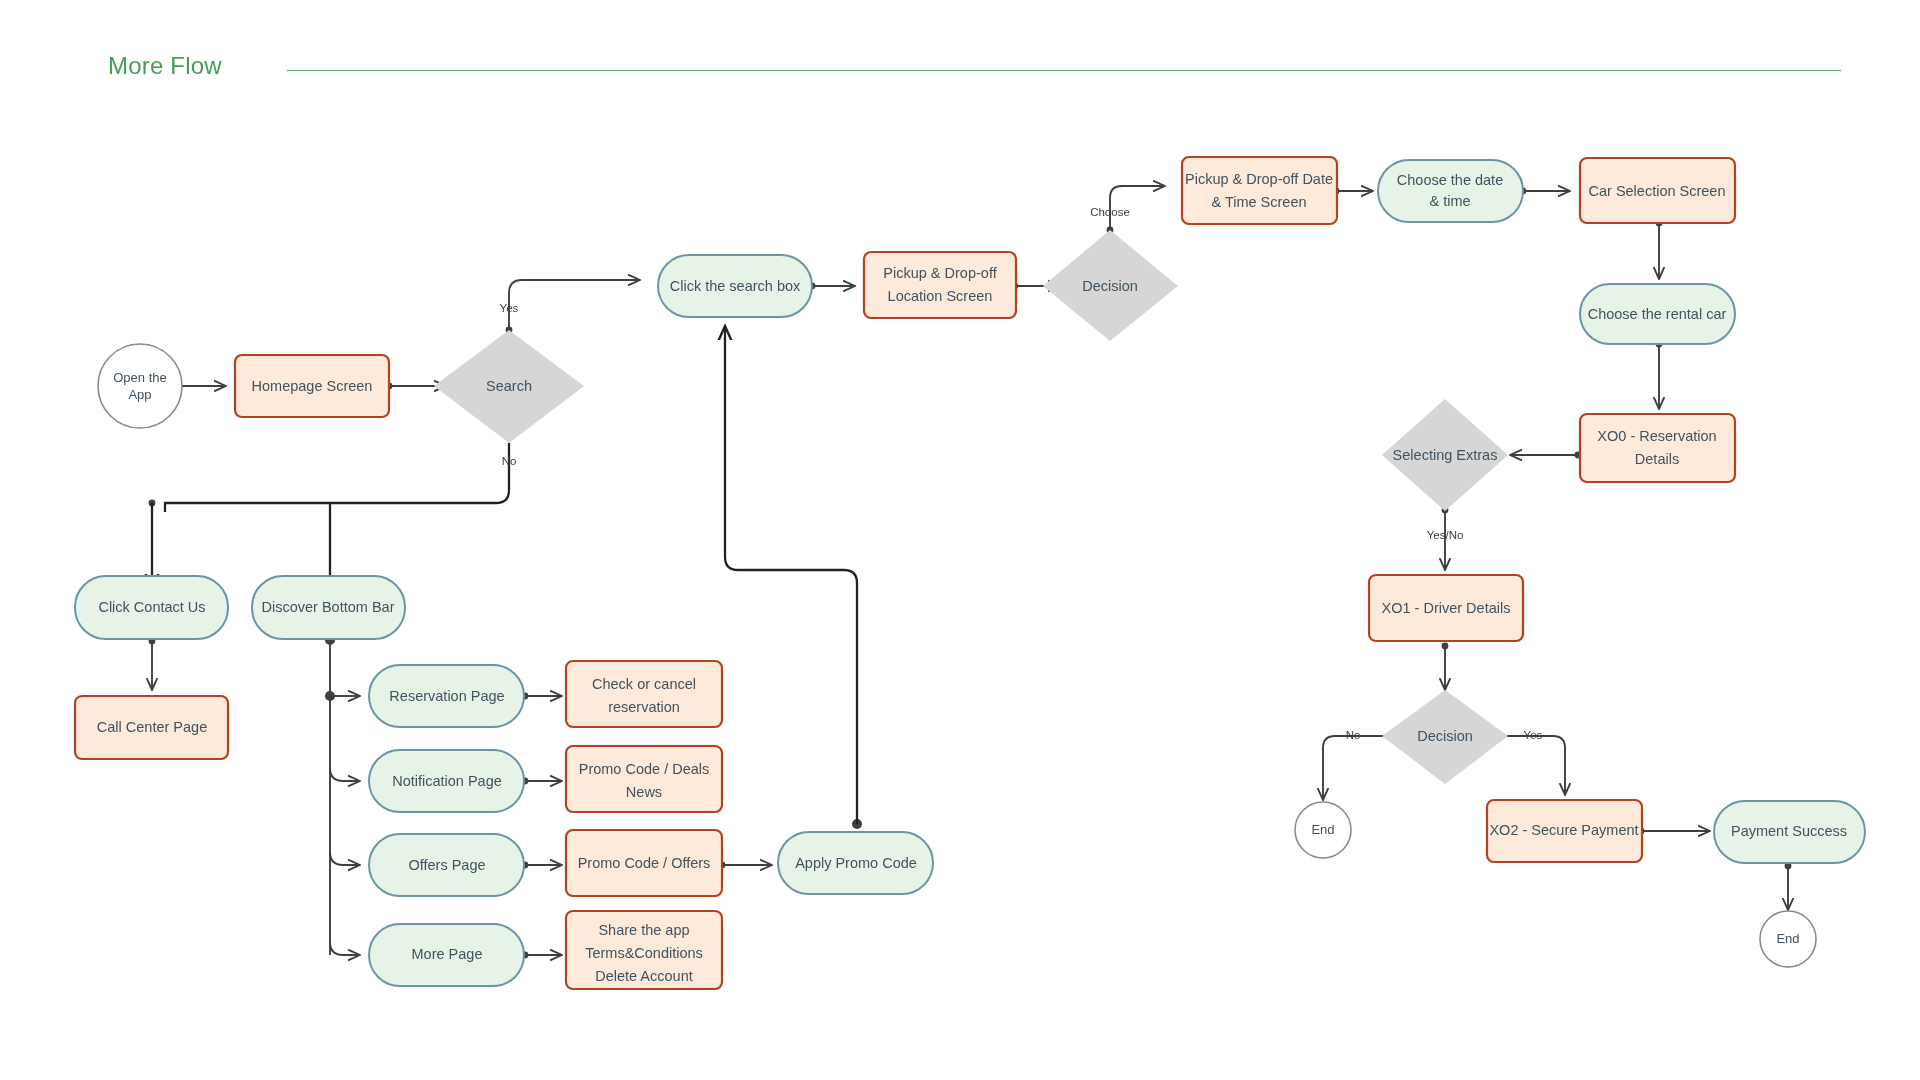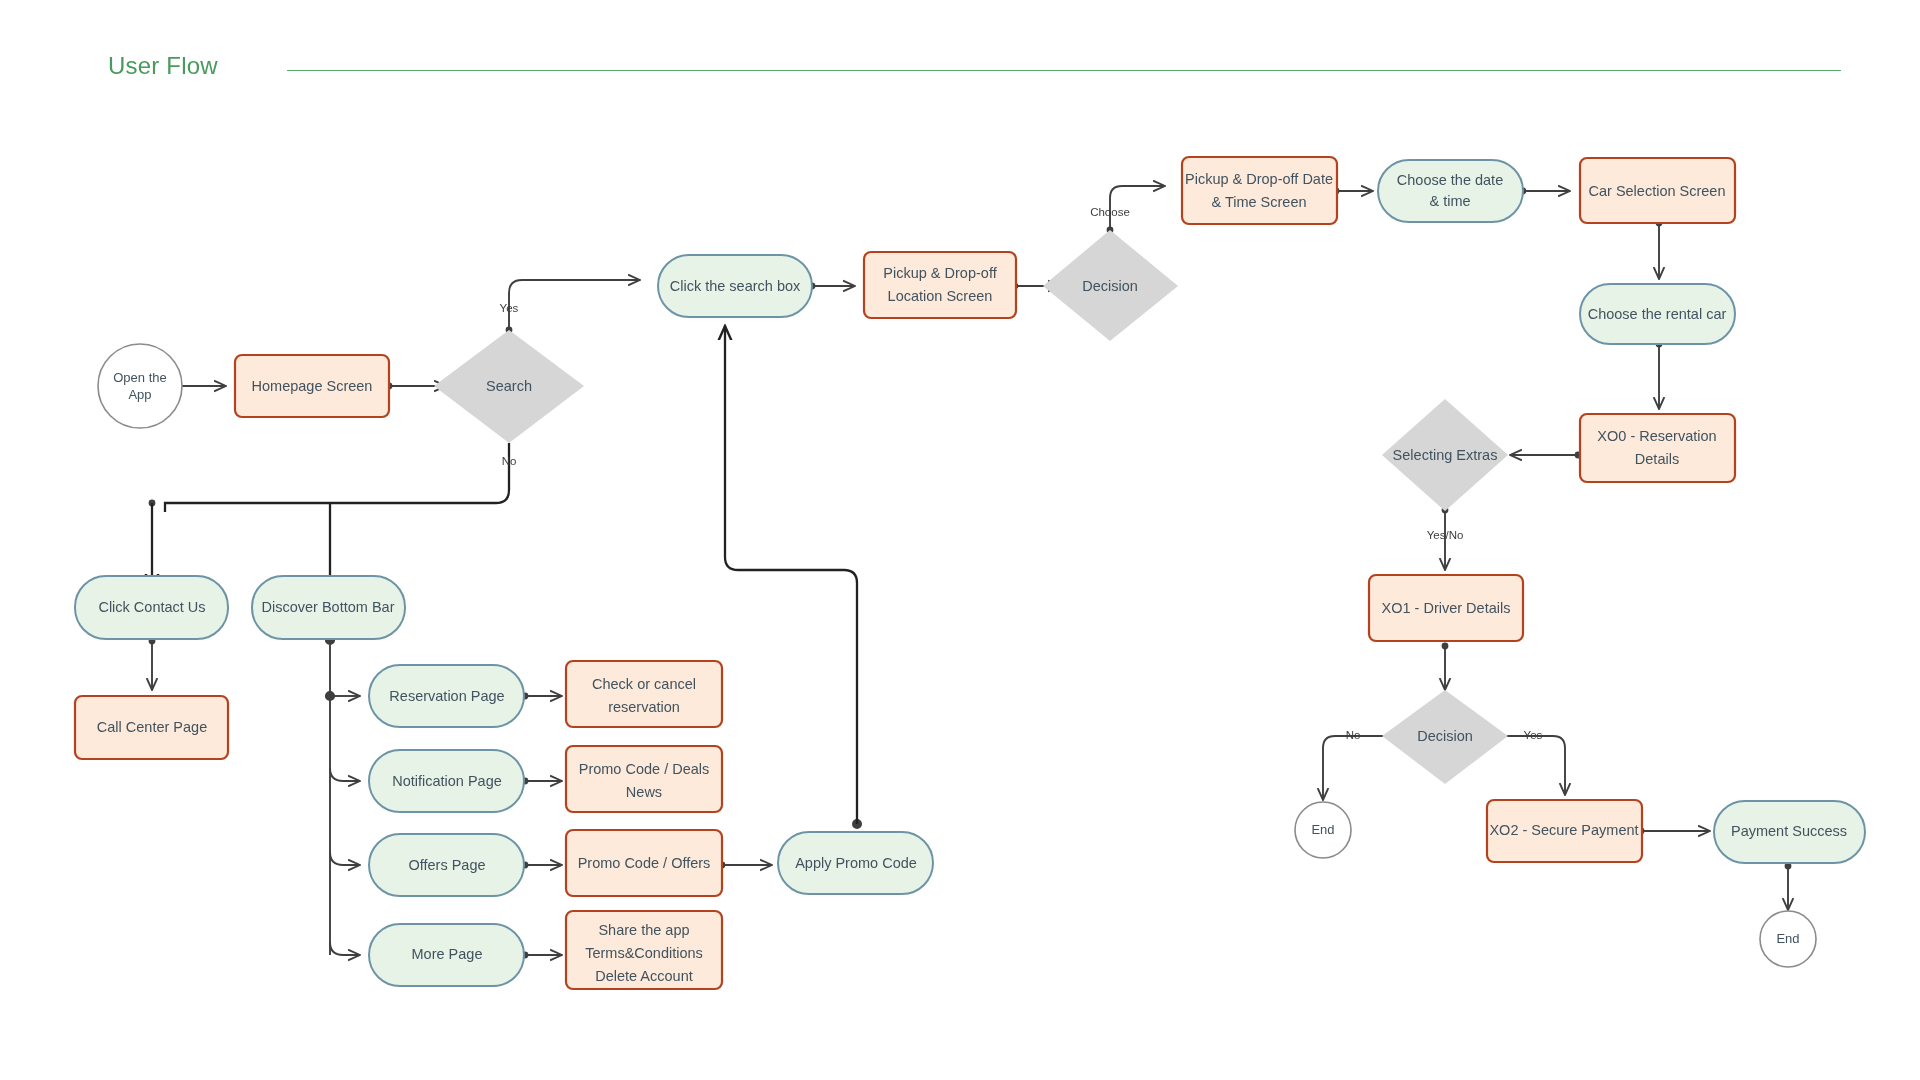--- a/index.html
+++ b/index.html
@@ -103,21 +103,21 @@
   .dot {
     fill: #3f3f3f;
   }
 </style>
 </head>
 <body>
 
 <div id="canvas">
 
   <div class="header">
-    <div class="header-title">User Flow</div>
+    <div class="header-title">More Flow</div>
     <div class="header-rule"></div>
   </div>
 
   <svg id="flow" viewBox="0 0 1920 1080">
     <defs>
       <marker id="arrow" viewBox="0 0 10 10" refX="9" refY="5" markerWidth="7" markerHeight="7" orient="auto-start-reverse">
         <path d="M 0 1 L 9 5 L 0 9" fill="none" stroke="#3f3f3f" stroke-width="1.4"></path>
       </marker>
       <marker id="arrowdark" viewBox="0 0 10 10" refX="9" refY="5" markerWidth="7" markerHeight="7" orient="auto-start-reverse">
         <path d="M 0 1 L 9 5 L 0 9" fill="none" stroke="#222222" stroke-width="1.5"></path>

